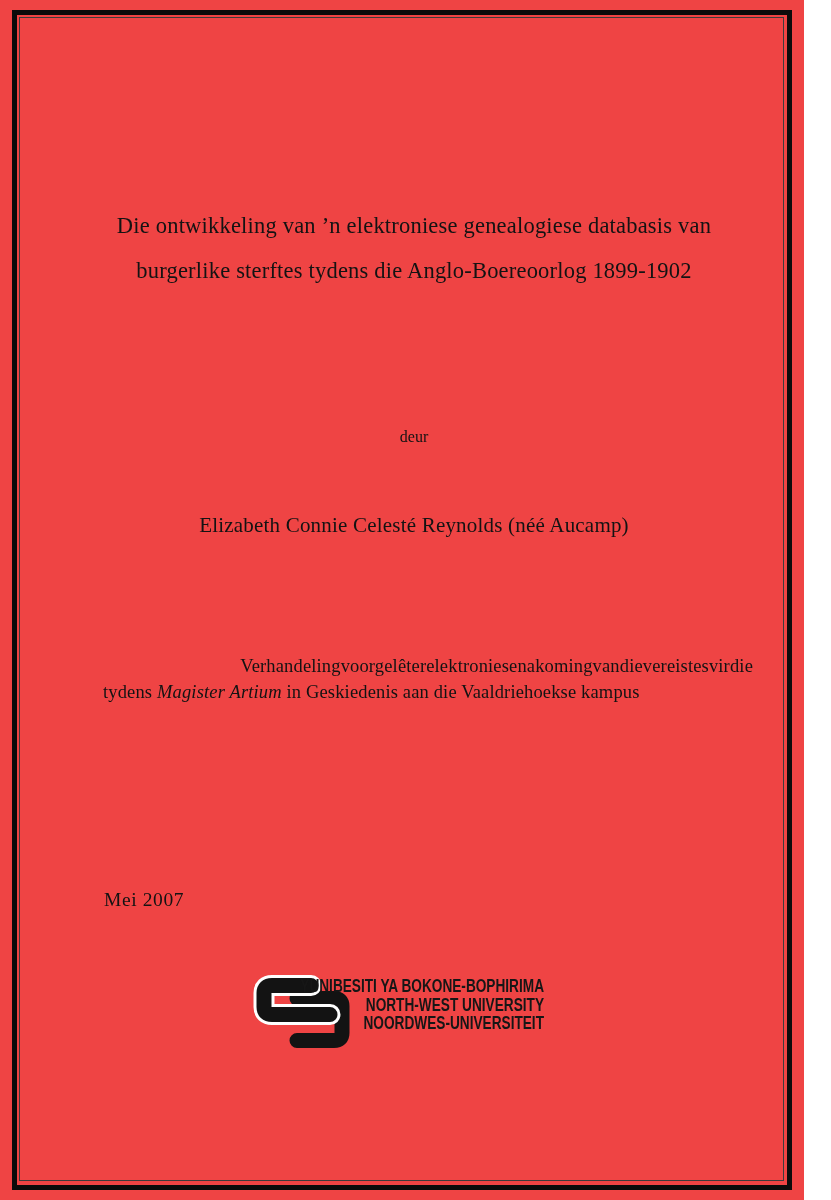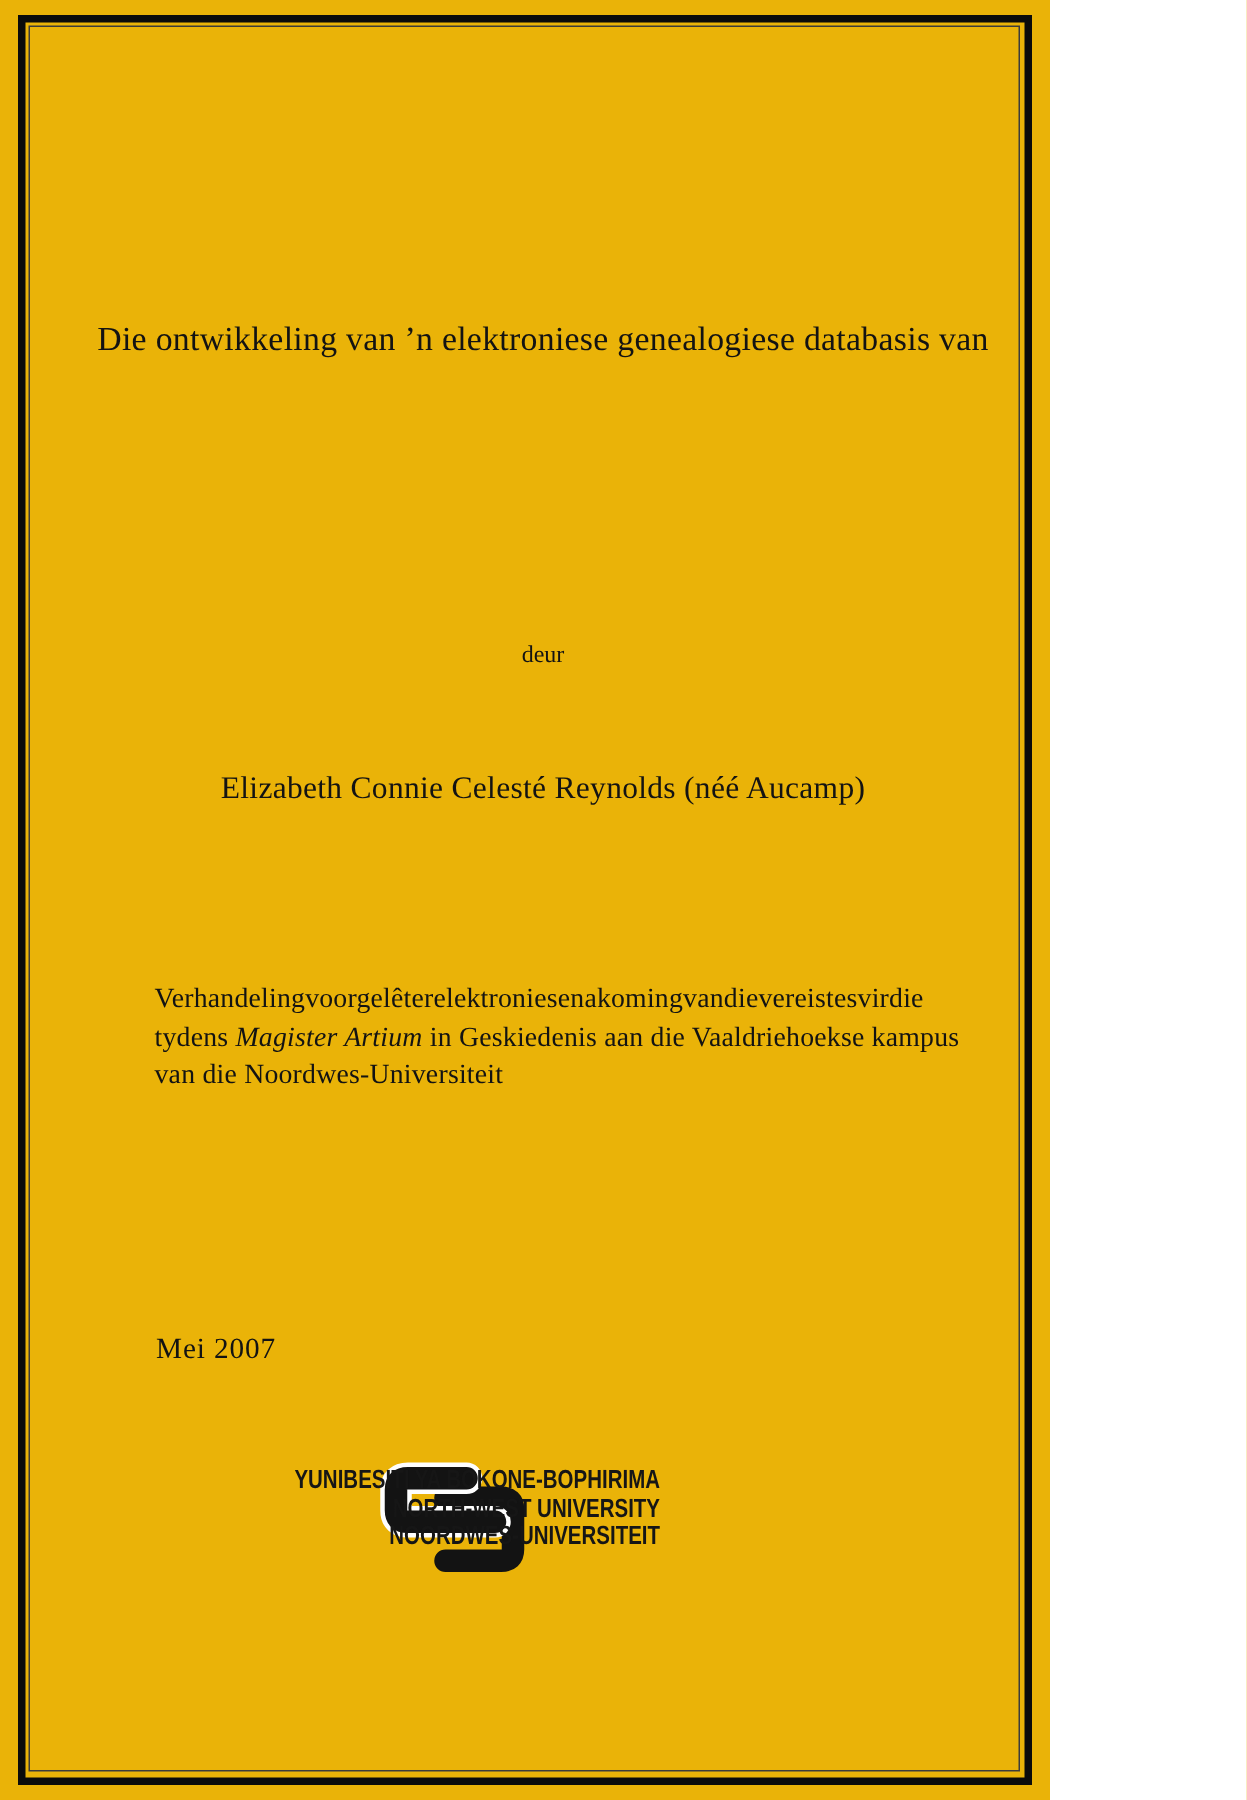--- a/index.html
+++ b/index.html
@@ -2,23 +2,23 @@
 <html><head>
 <meta charset="utf-8">
 <style>
   html, body {
     margin: 0;
     padding: 0;
     background: #ffffff;
   }
   .page {
     position: relative;
-    width: 700px;
+    width: 804px;
     height: 1200px;
-    background: #eab308;
+    background: #ef4444;
     overflow: hidden;
     font-family: "Liberation Serif", serif;
     color: #131313;
   }
   
   .frame-outer {
     position: absolute;
     left: 12px; top: 10px; right: 12px; bottom: 10px;
     border: 5px solid #0b0b0b;
   }
@@ -66,21 +66,21 @@
     top: 654px;
     font-size: 18.5px;
     line-height: 25.5px;
     letter-spacing: 0.15px;
   }
   .sub-line1 {
     text-align: justify;
     text-align-last: justify;
     white-space: nowrap;
     display: flex;
-    justify-content: flex-start;
+    justify-content: flex-end;
   }
   
   .supervisor-block {
     position: absolute;
     left: 104px;
     top: 885px;
     font-size: 19.5px;
     line-height: 30px;
   }
   .date-line { letter-spacing: 0.6px; }
@@ -112,40 +112,40 @@
 </head>
 <body>
 
 <div class="page">
 
   <div class="frame-outer">
     <div class="frame-inner"></div>
   </div>
 
   <h1 class="title-line title-l1">Die ontwikkeling van ’n elektroniese genealogiese databasis van</h1>
+  <h1 class="title-line title-l2">burgerlike sterftes tydens die Anglo-Boereoorlog 1899-1902</h1>
 
   <div class="byline">deur</div>
 
   <div class="author">Elizabeth Connie Celesté Reynolds (néé Aucamp)</div>
 
   <div class="submission">
     <div class="sub-line1">
         <span>Verhandeling</span>
         <span>voorgelê</span>
         <span>ter</span>
         <span>elektroniese</span>
         <span>nakoming</span>
         <span>van</span>
         <span>die</span>
         <span>vereistes</span>
         <span>vir</span>
         <span>die</span>
       </div>
     <div class="sub-line2"><span>tydens</span> <i>Magister Artium</i> <span>in Geskiedenis aan die Vaaldriehoekse kampus</span></div>
-    <div class="sub-line3">van die Noordwes-Universiteit</div>
   </div>
 
   <div class="supervisor-block">
     <div class="date-line">Mei 2007</div>
   </div>
 
   <svg class="logo-mark" viewBox="0 0 94 73" xmlns="http://www.w3.org/2000/svg" aria-hidden="true">
 
     <path d="M 41 23.5 L 78 23.5 Q 86 23.5 86 31 L 86 58 Q 86 65.5 78 65.5 L 41 65.5" fill="none" stroke="#131313" stroke-width="15" stroke-linecap="round" stroke-linejoin="round"></path>
 

